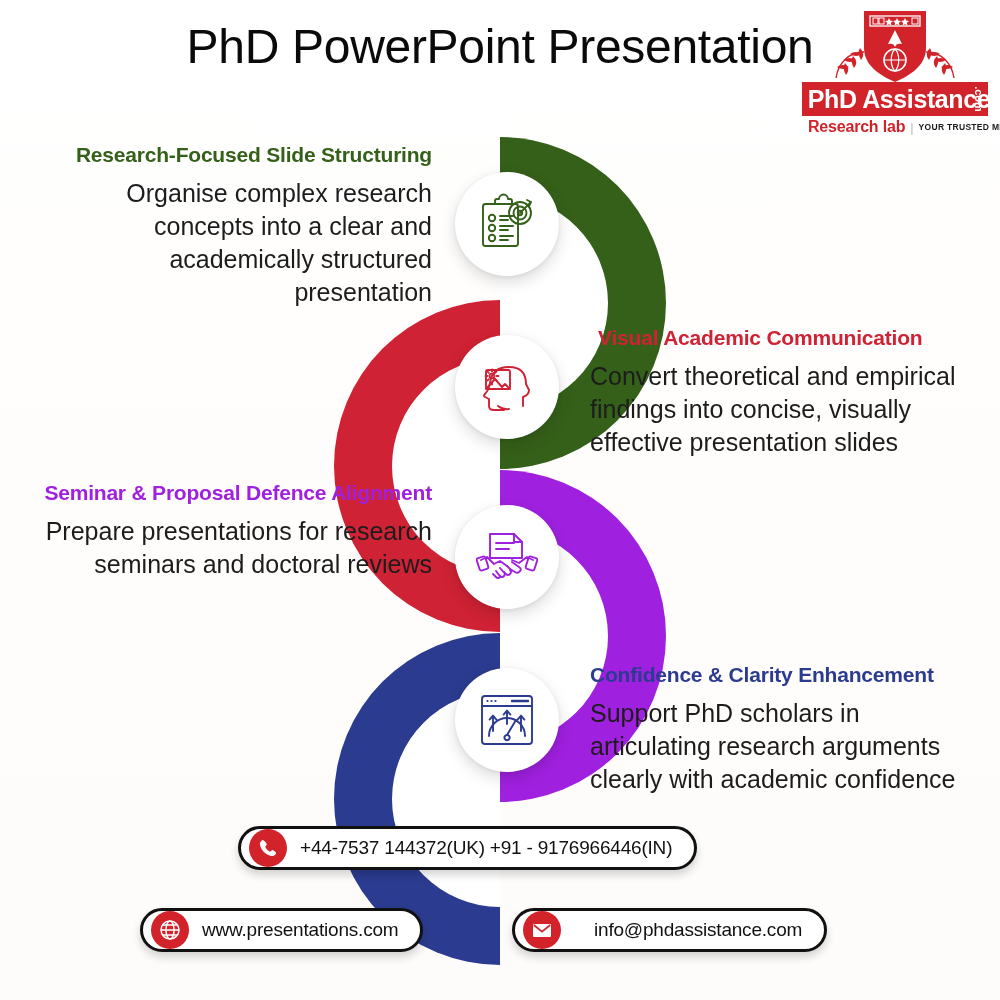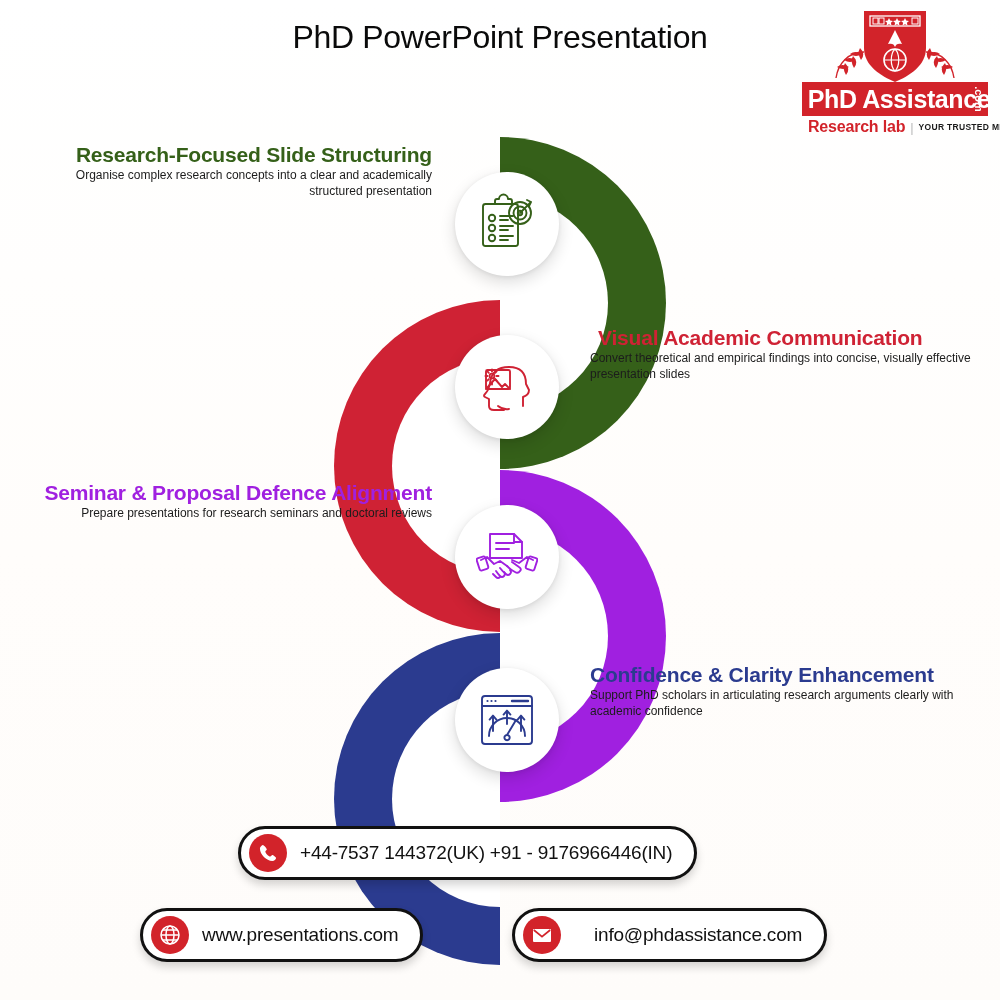--- a/index.html
+++ b/index.html
@@ -24,21 +24,21 @@
     overflow: hidden;
   }
 
   
   .title {
     position: absolute;
     left: 180px;
     top: 20px;
     width: 640px;
     text-align: center;
-    font-size: 32px;
+    font-size: 48px;
     line-height: 1.12;
     font-weight: 400;
     color: #0a0a0a;
     letter-spacing: -0.3px;
   }
 
   
   .logo {
     position: absolute;
     right: 12px;
@@ -168,37 +168,38 @@
 
   
   .block { position: absolute; }
   .block-heading {
     font-size: 21px;
     font-weight: 700;
     line-height: 1.22;
     letter-spacing: -0.2px;
   }
   .block-body {
-    font-size: 12px;
+    font-size: 25px;
     line-height: 1.33;
     color: #1c1c1c;
     font-weight: 400;
+    margin-top: 9px;
   }
   .align-right { text-align: right; }
   .align-left  { text-align: left; }
 
   
   .pill {
     position: absolute;
     display: flex;
     align-items: center;
     border: 3px solid #111111;
     border-radius: 40px;
     background: #ffffff;
-    height: 54px;
+    height: 44px;
     padding: 0 22px 0 8px;
     box-shadow: 0 5px 9px rgba(0,0,0,0.17);
   }
   .pill-icon {
     width: 38px;
     height: 38px;
     border-radius: 50%;
     background: #d2232a;
     display: flex;
     align-items: center;

